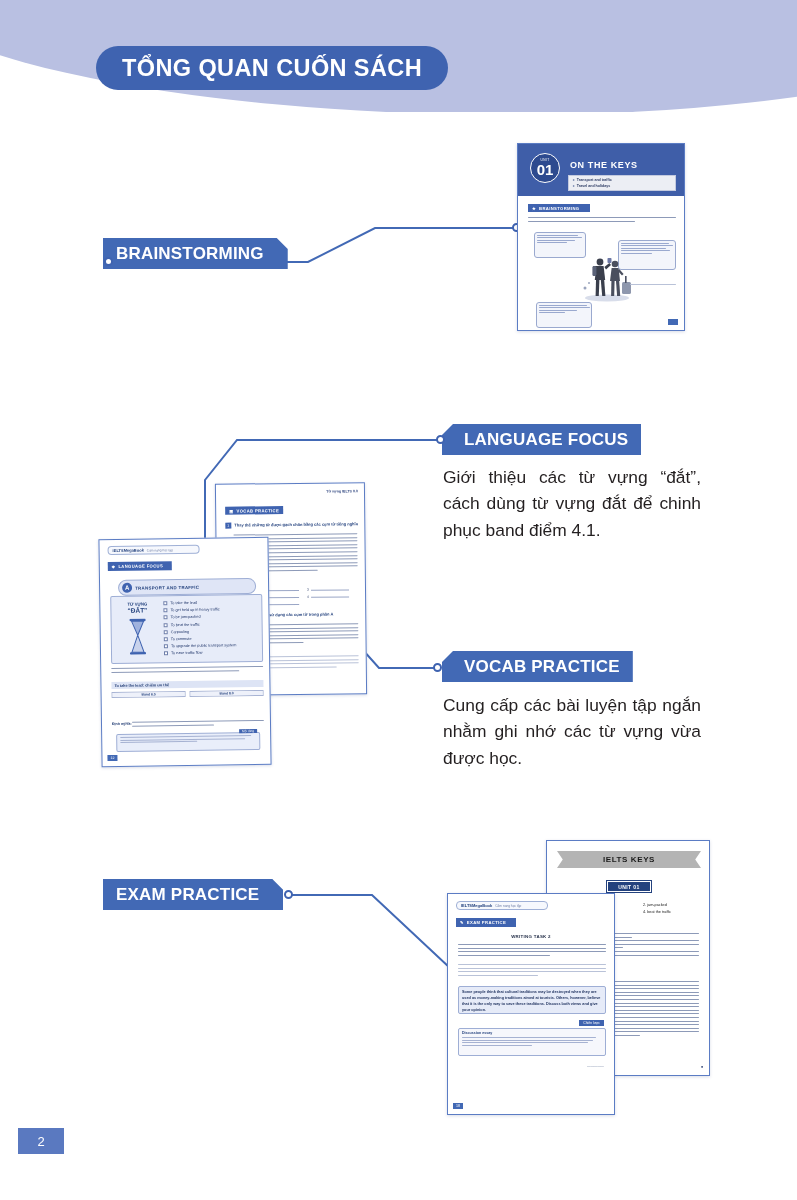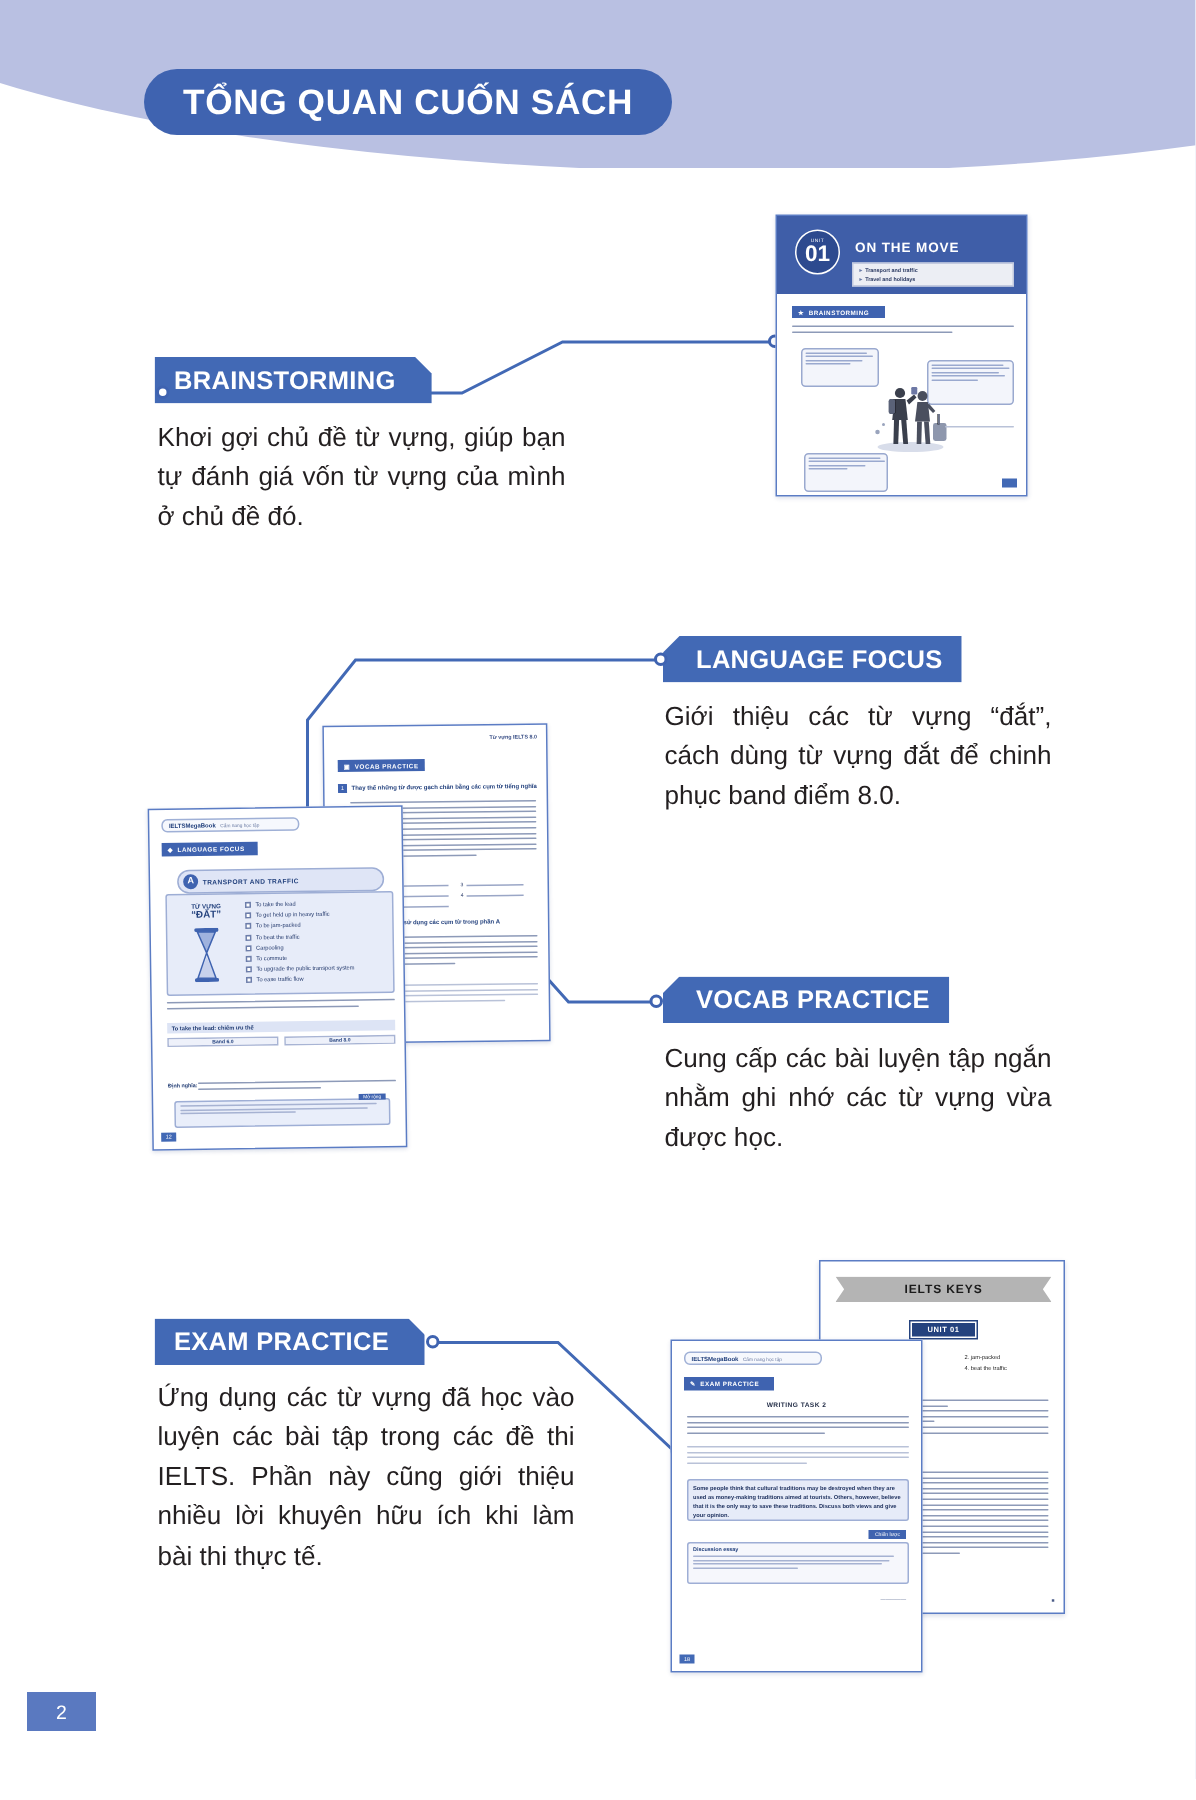--- a/index.html
+++ b/index.html
@@ -161,31 +161,28 @@
     <polyline points="437,668 379,668 345,630 338,596" fill="none" stroke="#4269b5" stroke-width="2"></polyline>
     <polyline points="288,895 372,895 450,968 452,968" fill="none" stroke="#4269b5" stroke-width="2"></polyline>
   </svg>
 
   <div class="tag right-notch" style="left:103px; top:238px;">
     <span>BRAINSTORMING</span>
   </div>
   <div class="dot" style="left:104px; top:257px;"></div>
   <div class="dot" style="left:512px; top:223px;"></div>
 
-  <div class="desc" style="left:105px; top:278px; width:272px;">
-    <p>Khơi gợi chủ đề từ vựng, giúp bạn tự đánh giá vốn từ vựng của mình ở chủ đề đó.</p>
-  </div>
 
   <div class="mock" style="left:517px; top:143px; width:168px; height:188px;">
     <div class="mk-head" style="height:52px;"></div>
     <div class="unit-circle" style="left:12px; top:9px; width:30px; height:30px;">
       <span class="u-lbl">UNIT</span>
       <span class="u-num">01</span>
     </div>
-    <div class="mk-title" style="left:52px; top:16px; font-size:9px;">ON THE MOVE</div>
+    <div class="mk-title" style="left:52px; top:16px; font-size:9px;">ON THE KEYS</div>
     <div class="mk-sublist" style="left:50px; top:31px; width:108px; height:16px;">
       <div>Transport and traffic</div>
       <div>Travel and holidays</div>
     </div>
 
     <div class="sec-tag" style="left:10px; top:60px; width:62px; height:8px;">
       <span>★</span>
       <span>BRAINSTORMING</span>
     </div>
     <div class="lines dark" style="left:10px; top:73px; width:148px;">
@@ -263,21 +260,21 @@
     </div>
     <div class="pg-badge" style="right:6px; bottom:5px; width:10px; height:6px;"></div>
   </div>
 
   <div class="tag left-notch" style="left:442px; top:424px;">
     <span>LANGUAGE FOCUS</span>
   </div>
   <div class="dot" style="left:436px; top:435px;"></div>
 
   <div class="desc" style="left:443px; top:464px; width:258px;">
-    <p>Giới thiệu các từ vựng “đắt”, cách dùng từ vựng đắt để chinh phục band điểm 8.0.</p>
+    <p>Giới thiệu các từ vựng “đắt”, cách dùng từ vựng đắt để chinh phục band điểm 4.1.</p>
   </div>
 
   <div class="mock" style="left:216px; top:483px; width:150px; height:212px; transform: rotate(-0.6deg);">
     <div style="position:absolute; right:6px; top:6px; font-size:3.6px; color:#3a4f86; font-weight:bold;">Từ vựng IELTS 8.0</div>
     <div class="sec-tag" style="left:9px; top:22px; width:58px; height:8px;">
       <span>▣</span>
       <span>VOCAB PRACTICE</span>
     </div>
     <div style="position:absolute; left:9px; top:38px; display:flex; gap:3px; align-items:flex-start;">
       <span style="background:#3f63b0;color:#fff;font-size:3.6px;width:6px;height:6px;display:flex;align-items:center;justify-content:center;">1</span>
@@ -454,23 +451,20 @@
   <div class="desc" style="left:443px; top:692px; width:258px;">
     <p>Cung cấp các bài luyện tập ngắn nhằm ghi nhớ các từ vựng vừa được học.</p>
   </div>
 
   <div class="tag right-notch" style="left:103px; top:879px;">
     <span>EXAM PRACTICE</span>
   </div>
   <div class="dot" style="left:284px; top:890px;"></div>
   <div class="dot" style="left:447px; top:963px;"></div>
 
-  <div class="desc" style="left:105px; top:918px; width:278px;">
-    <p>Ứng dụng các từ vựng đã học vào luyện các bài tập trong các đề thi IELTS. Phần này cũng giới thiệu nhiều lời khuyên hữu ích khi làm bài thi thực tế.</p>
-  </div>
 
   <div class="mock" style="left:546px; top:840px; width:164px; height:236px;">
     <div style="position:absolute;left:10px;top:10px;width:144px;height:17px;background:#b4b4b4;
                 display:flex;align-items:center;justify-content:center;
                 clip-path: polygon(0 0, 100% 0, 96% 50%, 100% 100%, 0 100%, 4% 50%);">
       <span style="font-size:8px;font-weight:bold;color:#1b1b1b;letter-spacing:.6px;">IELTS KEYS</span>
     </div>
     <div style="position:absolute;left:60px;top:40px;width:44px;height:11px;background:#24427e;
                 border:1px solid #fff; box-shadow:0 0 0 1px #24427e;
                 display:flex;align-items:center;justify-content:center;">

